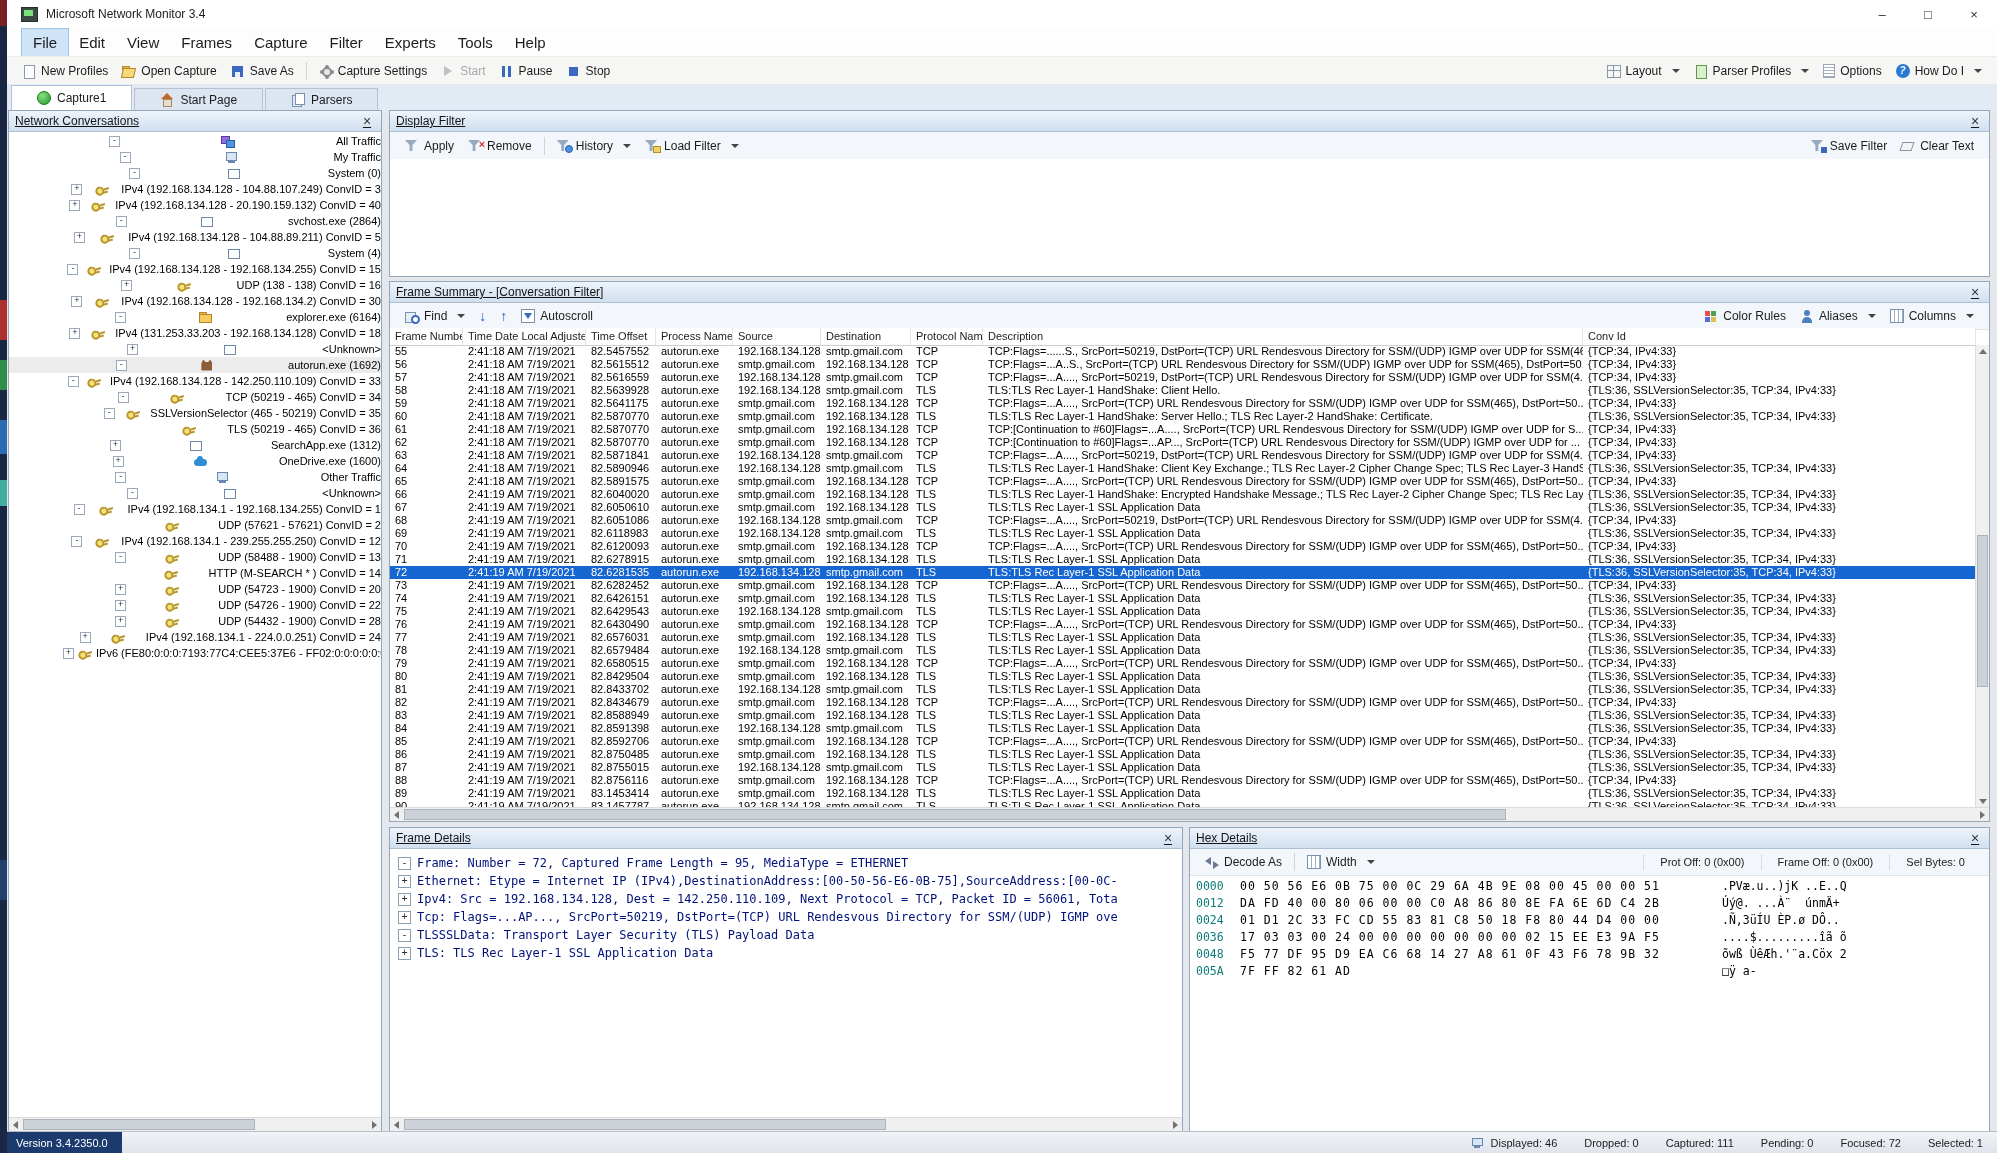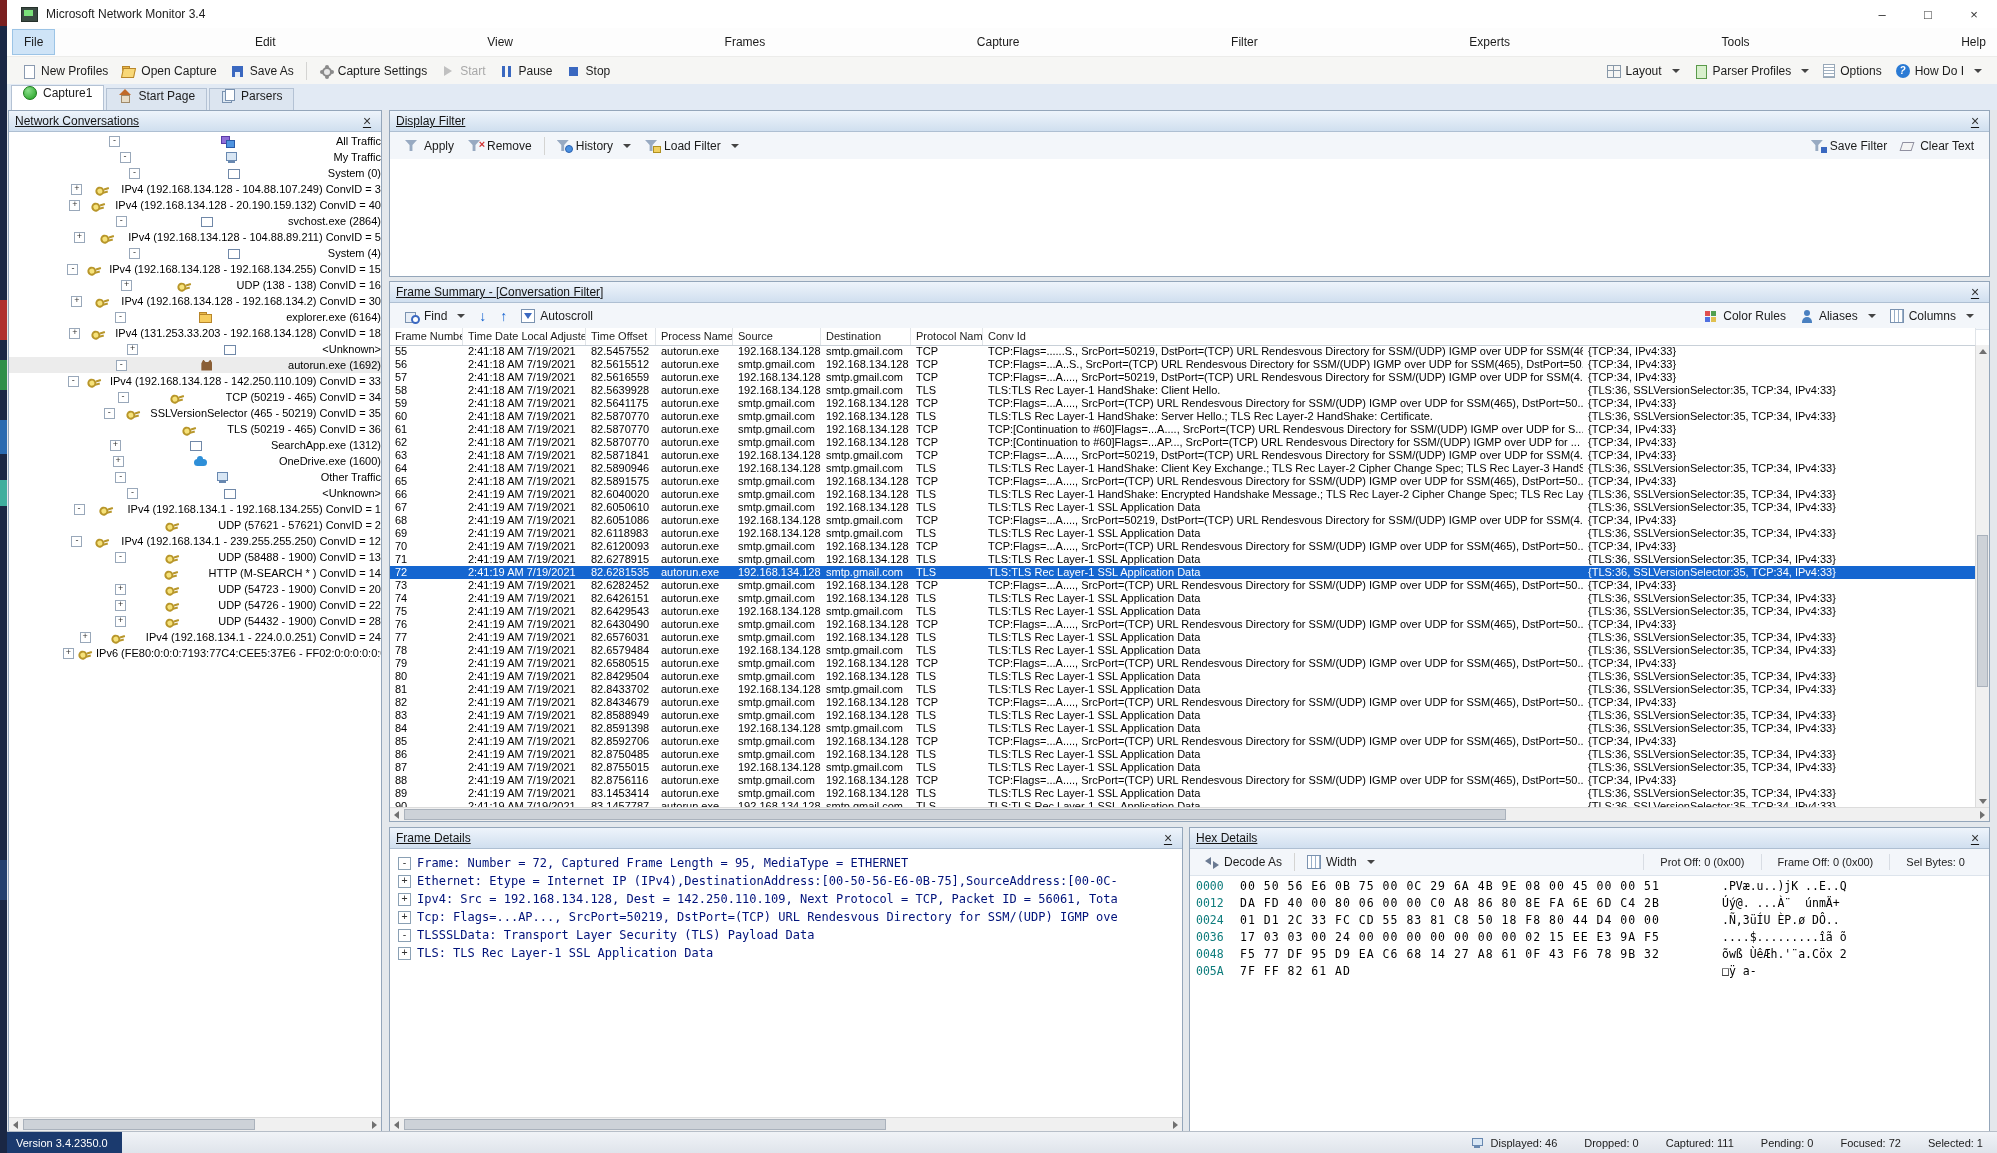--- a/index.html
+++ b/index.html
@@ -8,34 +8,34 @@
   .edge div{position:absolute;left:0;width:7px;}
   .win{position:absolute;left:7px;top:0;width:1990px;height:1153px;background:#e9e9e9;}
 
   
   .titlebar{position:absolute;top:0;left:0;right:0;height:28px;background:#fff;display:flex;align-items:center;padding-left:14px;}
   .apptitle{font-size:12px;color:#1c1c1c;margin-left:8px;}
   .winbtns{margin-left:auto;display:flex;height:28px;}
   .wb{width:46px;display:flex;align-items:center;justify-content:center;font-size:13px;color:#333;}
 
   
-  .menubar{position:absolute;top:28px;left:0;right:0;height:28px;background:#fdfdfd;display:flex;align-items:center;padding-left:6px;font-size:12px;color:#1c1c1c;justify-content:space-between;}
+  .menubar{position:absolute;top:28px;left:0;right:0;height:28px;background:#fdfdfd;display:flex;align-items:center;padding-left:15px;font-size:15px;color:#1c1c1c;}
   .menuitem{padding:5px 11px;}
   .menuitem.hl{background:#cfe4f7;outline:1px solid #9cc4e6;}
 
   
   .toolbar{position:absolute;top:56px;left:0;right:0;height:28px;background:#f6f6f4;border-top:1px solid #ececea;border-bottom:1px solid #dfe3e8;display:flex;align-items:center;padding:0 8px;font-size:12px;color:#1c1c1c;}
   .tbtn{display:flex;align-items:center;gap:5px;padding:3px 7px;white-space:nowrap;}
   .tbtn.disabled{color:#a8a8a8;}
   .tsep{width:1px;height:18px;background:#d4d4d2;margin:0 5px;}
   .tb-right{margin-left:auto;display:flex;align-items:center;}
 
   
   .tabstrip{position:absolute;top:84px;left:0;right:0;height:26px;background:#e2eaf4;display:flex;align-items:flex-end;padding-left:4px;font-size:12px;}
-  .tab{display:flex;align-items:flex-start;gap:6px;height:21px;padding:0 11px;margin-right:2px;background:#dce5f0;border:1px solid #b4c2d4;border-bottom:none;color:#1c1c1c;}
+  .tab{display:flex;align-items:center;gap:6px;height:21px;padding:0 25px;margin-right:2px;background:#dce5f0;border:1px solid #b4c2d4;border-bottom:none;color:#1c1c1c;}
   .tab.active{background:#fff;height:24px;}
 
   .workspace{position:absolute;top:110px;left:0;right:0;bottom:21px;background:#e4e8ec;}
 
   
   .panel{position:absolute;background:#fff;border:1px solid #94a6ba;box-sizing:border-box;}
   .phead{height:20px;background:linear-gradient(#eef4fb,#d0dfef);border-bottom:1px solid #aebfd2;display:flex;align-items:center;padding:0 6px;font-size:12px;color:#141414;text-decoration:underline;}
   .pclose{margin-left:auto;font-size:14px;color:#333;width:16px;text-align:center;line-height:16px;}
 
   .tree-panel{left:1px;top:110px;width:374px;bottom:21px;}
@@ -594,20 +594,21 @@
       </div>
       <div class="thead">
 
       <span class="c th c0">Frame Number</span>
           <span class="c th c1">Time Date Local Adjusted</span>
           <span class="c th c2">Time Offset</span>
           <span class="c th c3">Process Name</span>
           <span class="c th c4">Source</span>
           <span class="c th c5">Destination</span>
           <span class="c th c6">Protocol Name</span>
+          <span class="c th c7">Description</span>
           <span class="c th c8">Conv Id</span>
         </div>
       <div class="tbody">
 
           <div class="drow">
             <span class="c c0">55</span>
             <span class="c c1">2:41:18 AM 7/19/2021</span>
             <span class="c c2">82.5457552</span>
             <span class="c c3">autorun.exe</span>
             <span class="c c4">192.168.134.128</span>

